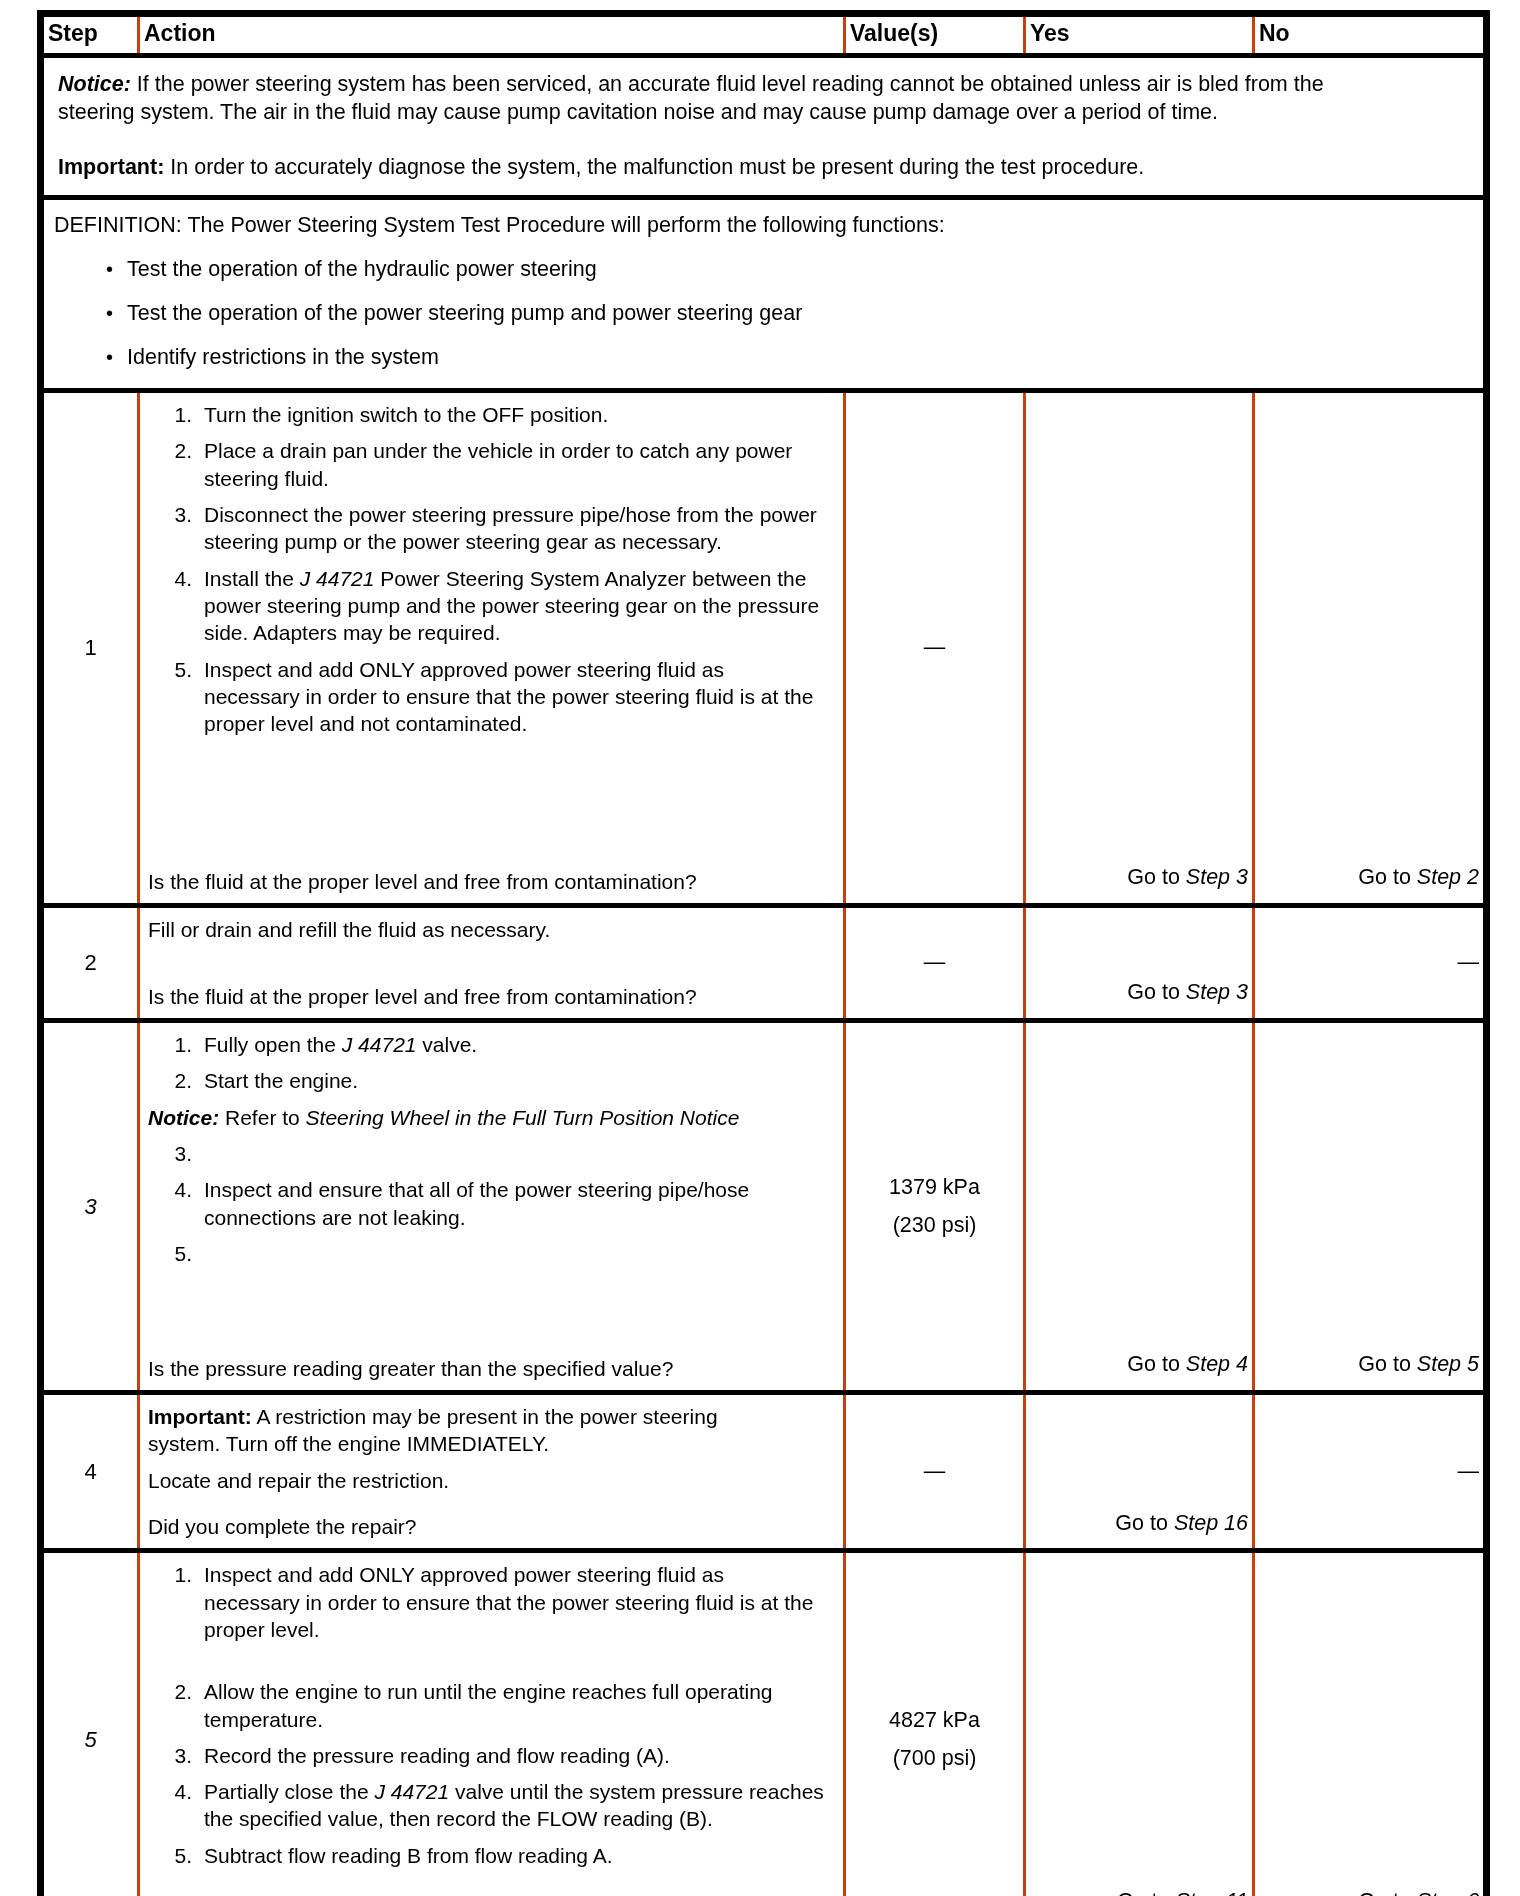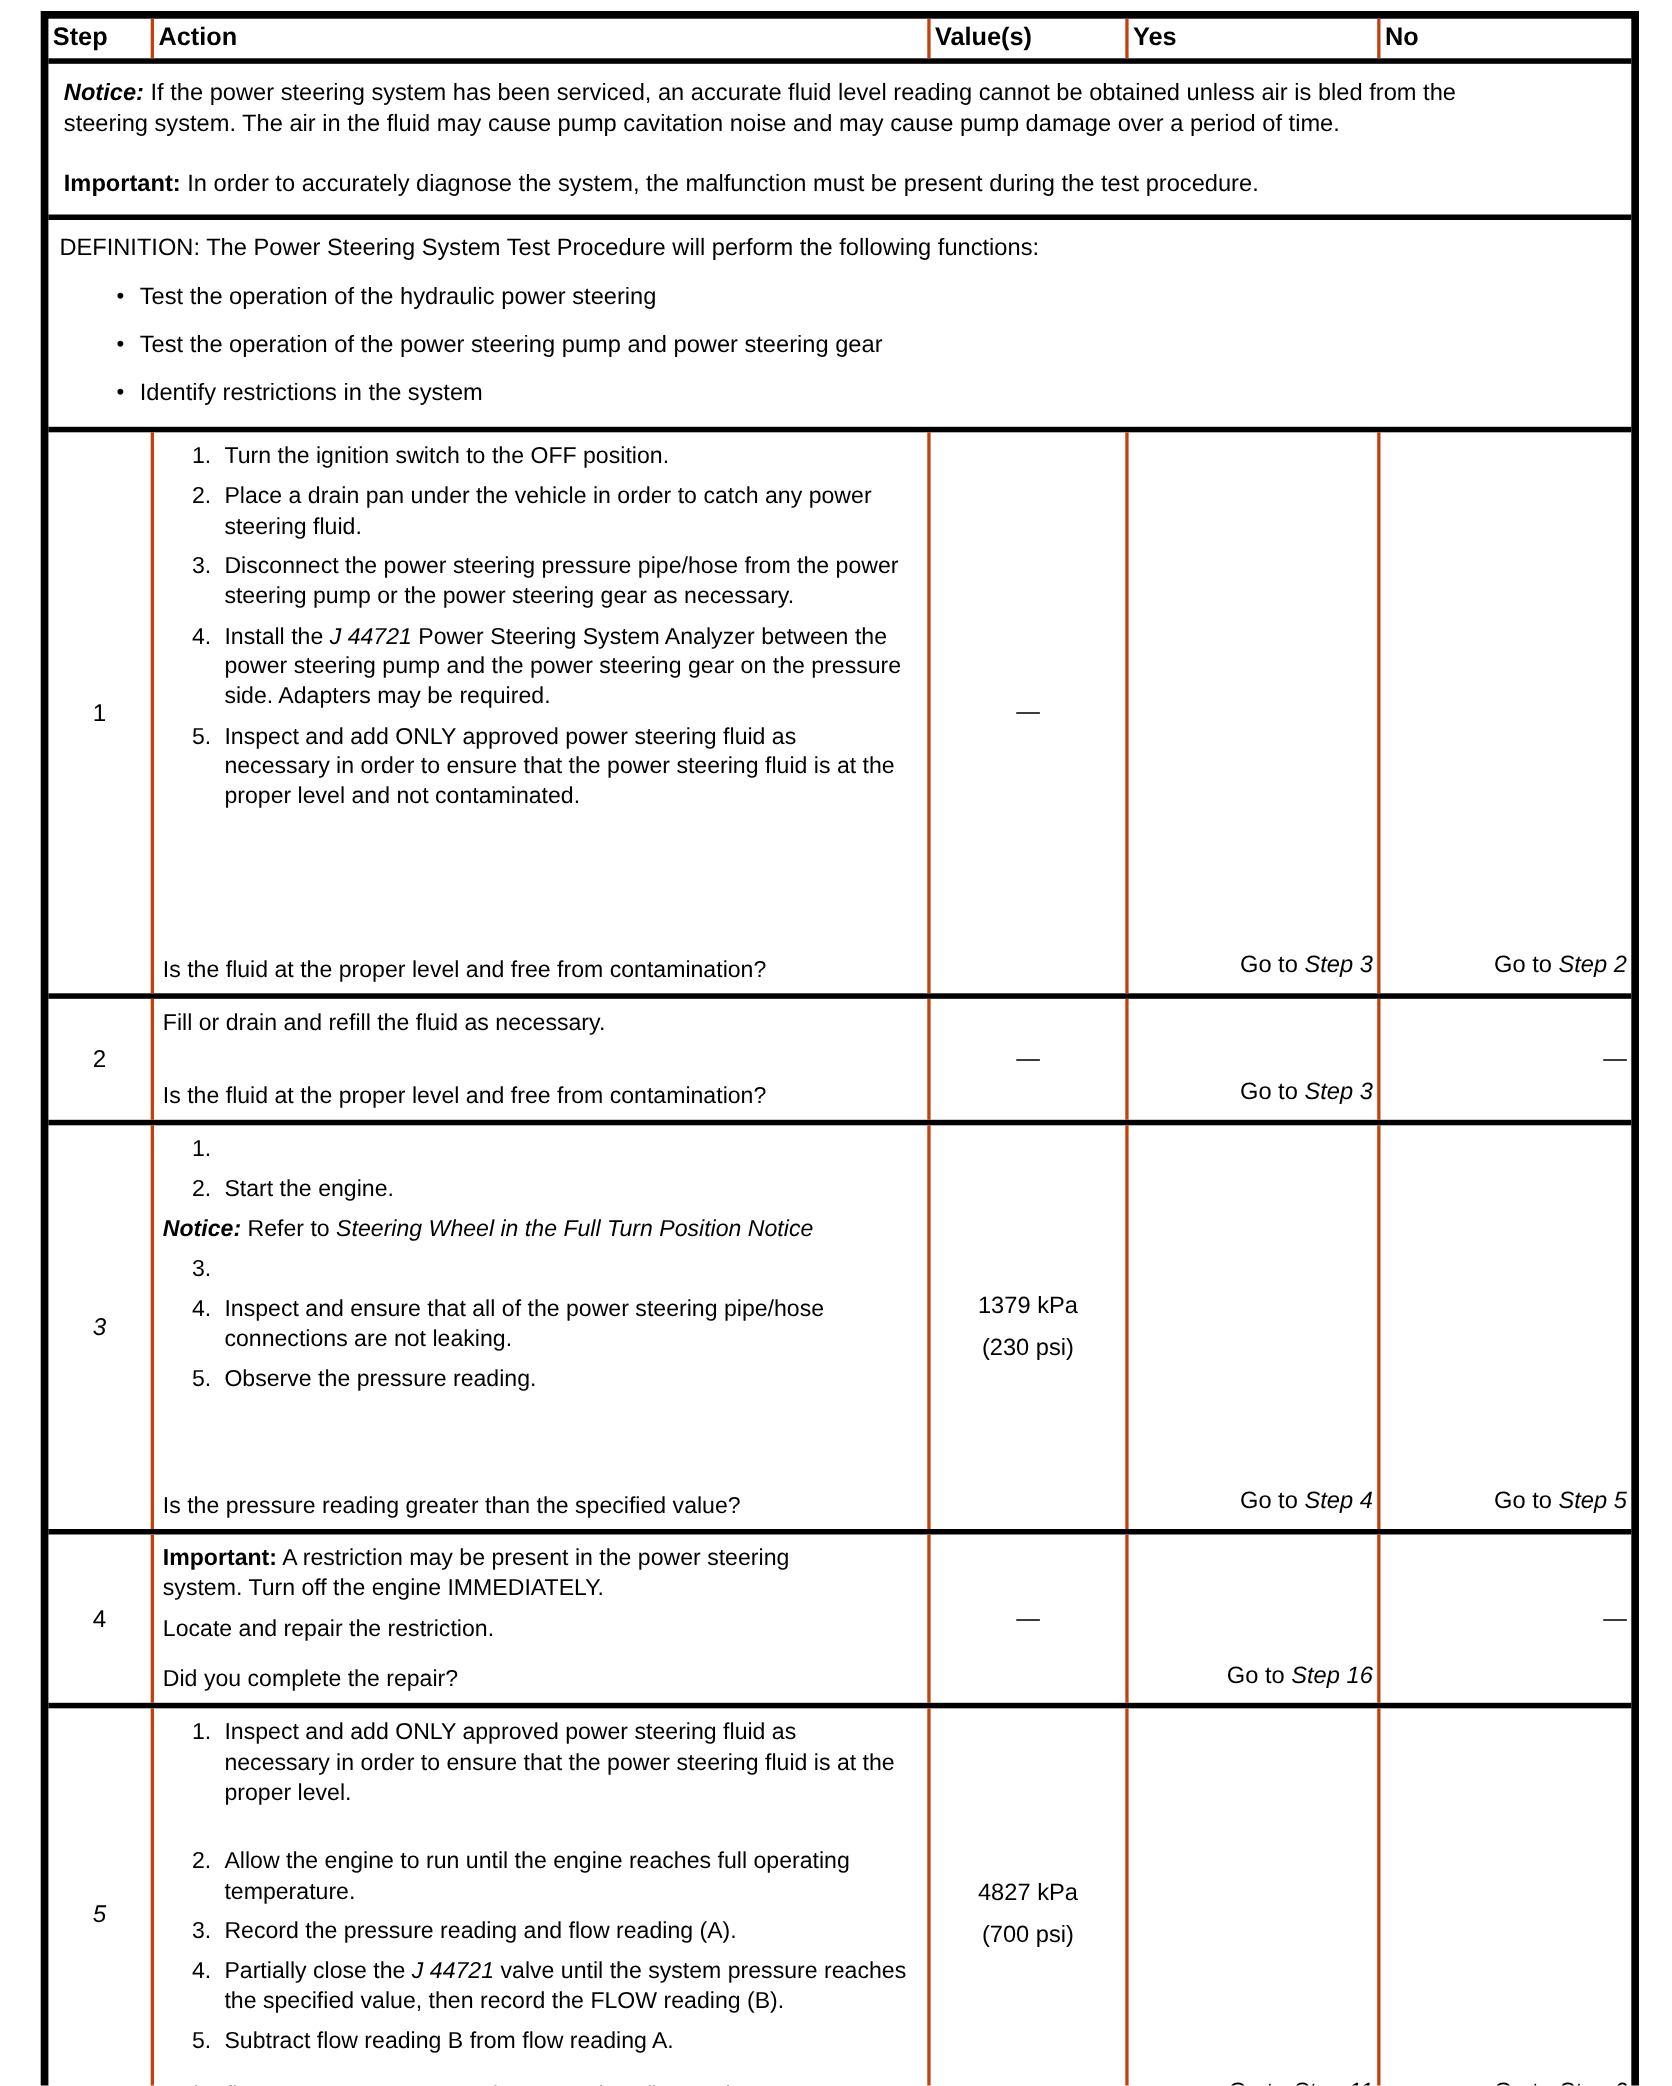--- a/index.html
+++ b/index.html
@@ -166,36 +166,36 @@
         <div class="cell gcell center">
           <span><span class="seg">—</span></span>
         </div>
       </div>
       <div class="trow" style="min-height: 372px;">
         <div class="cell c0 num-cell it">3</div>
         <div class="cell action-cell">
           <div class="blocks">
             <div class="li">
               <span class="ln">1.</span>
+              <span class="lt"><span class="seg">Fully open the </span><span class="seg i">J 44721</span><span class="seg"> valve.</span></span>
             </div>
             <div class="li">
               <span class="ln">2.</span>
               <span class="lt"><span class="seg">Start the engine.</span></span>
             </div>
             <div class="p"><span class="seg b i">Notice:</span><span class="seg"> Refer to </span><span class="seg i">Steering Wheel in the Full Turn Position Notice</span></div>
             <div class="li">
               <span class="ln">3.</span>
             </div>
             <div class="li">
               <span class="ln">4.</span>
               <span class="lt"><span class="seg">Inspect and ensure that all of the power steering pipe/hose connections are not leaking.</span></span>
             </div>
             <div class="li">
               <span class="ln">5.</span>
-              <span class="lt"><span class="seg">Observe the pressure reading.</span></span>
             </div>
           </div>
           <div class="question"><span class="seg">Is the pressure reading greater than the specified value?</span></div>
         </div>
         <div class="cell vcell">
           <div>1379 kPa</div>
           <div>(230 psi)</div>
         </div>
         <div class="cell gcell">
           <span><span class="seg">Go to </span><span class="seg i">Step 4</span></span>

